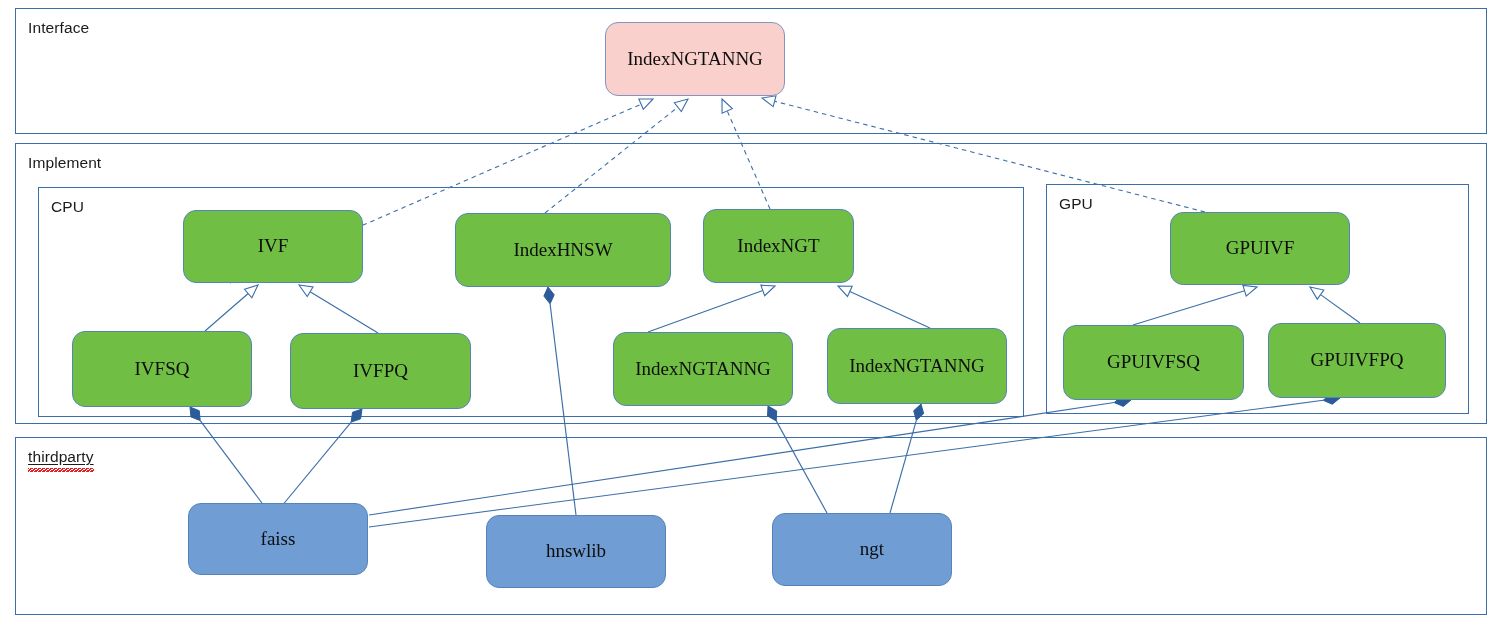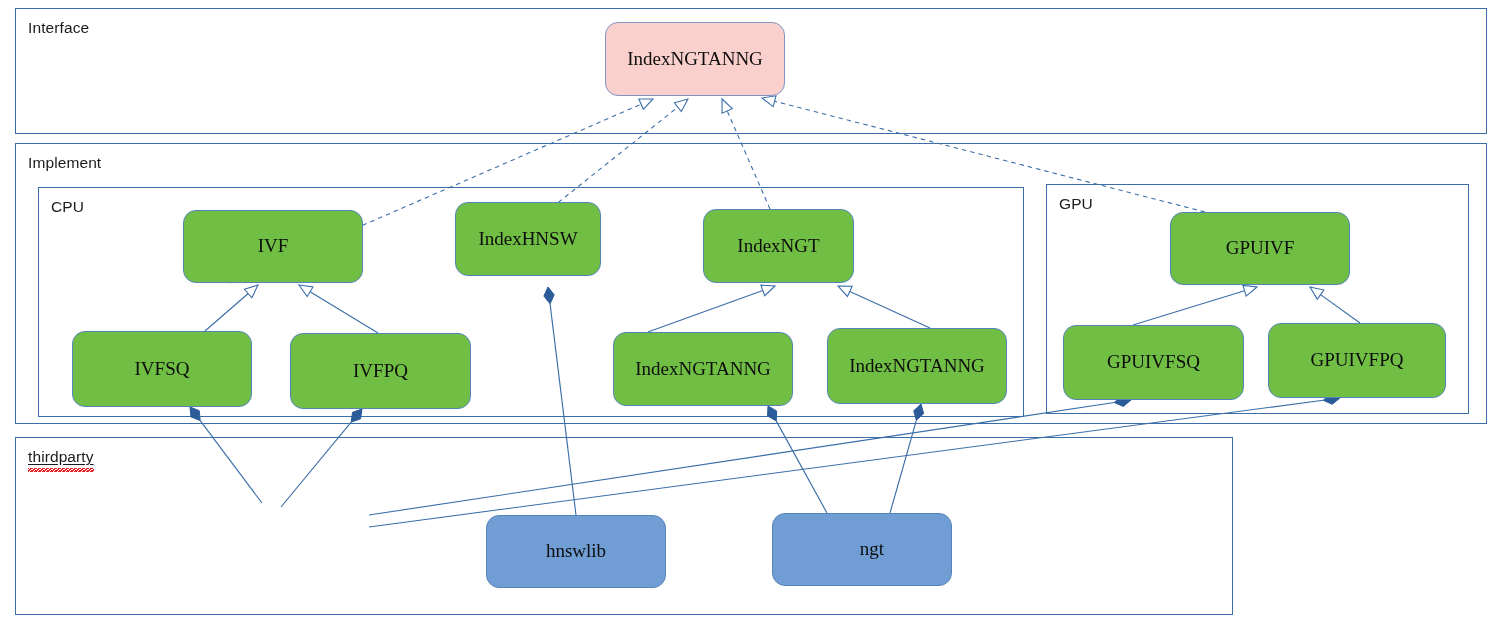--- a/index.html
+++ b/index.html
@@ -37,21 +37,21 @@
   </div>
   <div class="group" id="g-implement" style="left: 15px; top: 143px; width: 1472px; height: 281px;">
     <span class="group-label" style="left: 12px; top: 10px;">Implement</span>
   </div>
   <div class="group" id="g-cpu" style="left: 38px; top: 187px; width: 986px; height: 230px;">
     <span class="group-label" style="left: 12px; top: 10px;">CPU</span>
   </div>
   <div class="group" id="g-gpu" style="left: 1046px; top: 184px; width: 423px; height: 230px;">
     <span class="group-label" style="left: 12px; top: 10px;">GPU</span>
   </div>
-  <div class="group" id="g-thirdparty" style="left: 15px; top: 437px; width: 1218px; height: 178px;">
+  <div class="group" id="g-thirdparty" style="left: 15px; top: 437px; width: 1472px; height: 178px;">
     <span class="group-label spell" style="left: 12px; top: 10px;">thirdparty<i class="squiggle"></i></span>
   </div>
 
   <svg class="edges" id="edge-layer" viewBox="0 0 1503 628" xmlns="http://www.w3.org/2000/svg">
       <line x1="230" y1="283" x2="641.0789855380269" y2="104.18550038062185" stroke="#3b6ea8" stroke-width="1.1" stroke-dasharray="4.5,4" fill="none"></line>
       <polygon points="653,99 643.3127395481409,109.32070661039485 638.8452315279129,99.05029415084884" fill="#ffffff" stroke="#3b6ea8" stroke-width="1.1"></polygon>
       <line x1="545" y1="213" x2="677.8348500461874" y2="107.10368597716526" stroke="#3b6ea8" stroke-width="1.1" stroke-dasharray="4.5,4" fill="none"></line>
       <polygon points="688,99 681.3256686209663,111.48251980342297 674.3440314714085,102.72485215090754" fill="#ffffff" stroke="#3b6ea8" stroke-width="1.1"></polygon>
       <line x1="770" y1="209" x2="727.1992779282059" y2="110.91501191880523" stroke="#3b6ea8" stroke-width="1.1" stroke-dasharray="4.5,4" fill="none"></line>
       <polygon points="722,99 732.3318984470759,108.67532296511654 722.0666574093359,113.15470087249393" fill="#ffffff" stroke="#3b6ea8" stroke-width="1.1"></polygon>
@@ -84,21 +84,21 @@
       <line x1="916.3495574627857" y1="420.35155601794725" x2="890" y2="513" stroke="#3b6ea8" stroke-width="1.15" fill="none"></line>
       <polygon points="921,404 923.676431160412,413.5982663144745 916.3495574627857,420.35155601794725 913.6731263023737,410.7532897034728" fill="#2b5c99" stroke="#2b5c99" stroke-width="1"></polygon>
     </svg>
 
   <div class="node iface" id="n-vectorindex" style="left: 605px; top: 22px; width: 180px; height: 74px;">
       <span>IndexNGTANNG</span>
     </div>
   <div class="node impl" id="n-ivf" style="left: 183px; top: 210px; width: 180px; height: 73px;">
       <span>IVF</span>
     </div>
-  <div class="node impl" id="n-indexhnsw" style="left: 455px; top: 202px; width: 146px; height: 74px;">
+  <div class="node impl" id="n-indexhnsw" style="left: 455px; top: 213px; width: 216px; height: 74px;">
       <span>IndexHNSW</span>
     </div>
   <div class="node impl" id="n-indexngt" style="left: 703px; top: 209px; width: 151px; height: 74px;">
       <span>IndexNGT</span>
     </div>
   <div class="node impl" id="n-gpuivf" style="left: 1170px; top: 212px; width: 180px; height: 73px;">
       <span>GPUIVF</span>
     </div>
   <div class="node impl" id="n-ivfsq" style="left: 72px; top: 331px; width: 180px; height: 76px;">
       <span>IVFSQ</span>
@@ -111,20 +111,23 @@
     </div>
   <div class="node impl" id="n-indexngtanng" style="left: 827px; top: 328px; width: 180px; height: 76px;">
       <span>IndexNGTANNG</span>
     </div>
   <div class="node impl" id="n-gpuivfsq" style="left: 1063px; top: 325px; width: 181px; height: 75px;">
       <span>GPUIVFSQ</span>
     </div>
   <div class="node impl" id="n-gpuivfpq" style="left: 1268px; top: 323px; width: 178px; height: 75px;">
       <span>GPUIVFPQ</span>
     </div>
+  <div class="node third" id="n-faiss" style="left: 188px; top: 503px; width: 180px; height: 72px;">
+      <span>faiss</span>
+    </div>
   <div class="node third" id="n-hnswlib" style="left: 486px; top: 515px; width: 180px; height: 73px;">
       <span>hnswlib</span>
     </div>
   <div class="node third" id="n-ngt" style="left: 772px; top: 513px; width: 180px; height: 73px; padding-left: 20px;">
       <span>ngt</span>
     </div>
 
 </div>
 
 </body></html>

